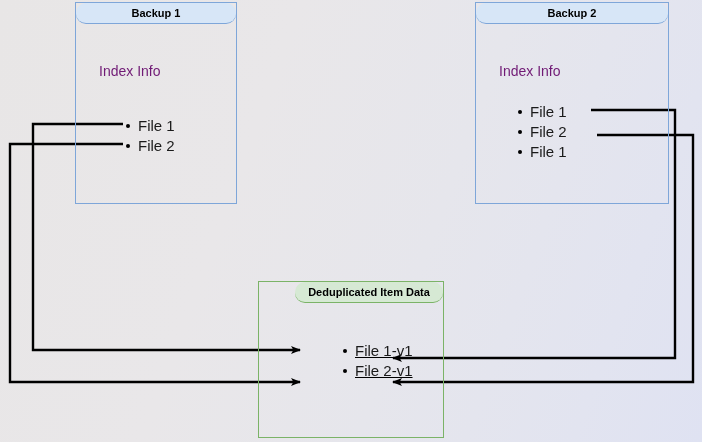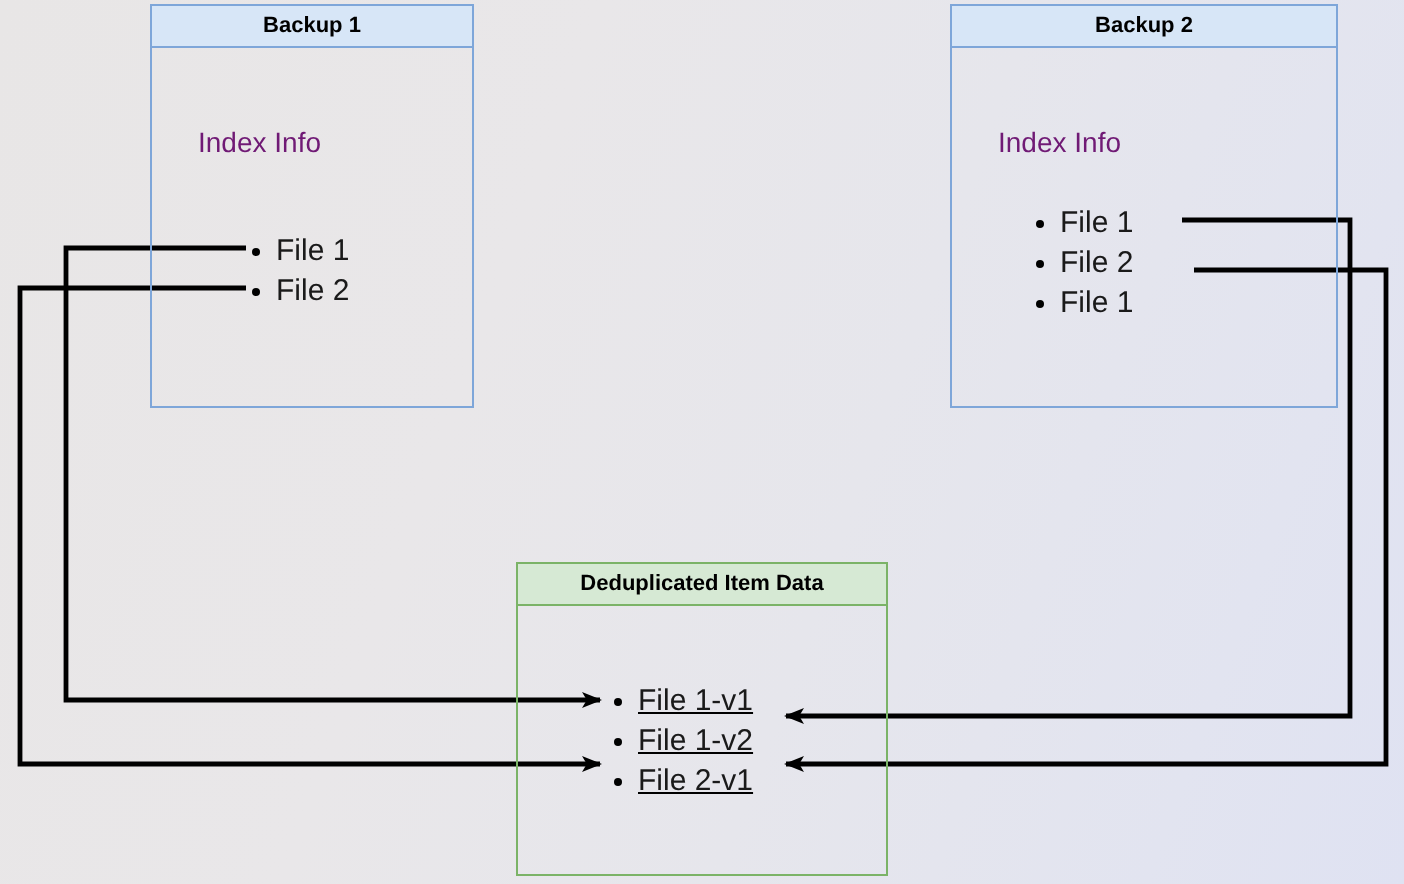--- a/index.html
+++ b/index.html
@@ -35,36 +35,38 @@
   .node .hdr {
     box-sizing: border-box;
     height: 21px;
     line-height: 20px;
     text-align: center;
     font-size: 11px;
     font-weight: bold;
     color: #000000;
     border-bottom-width: 1px;
     border-bottom-style: solid;
+    border-radius: 10px;
   }
   .node .body {
     position: relative;
     height: calc(100% - 21px);
   }
   .node-blue {
     border-color: #7ea6d9;
     background: transparent;
   }
   .node-blue .hdr {
     background: #d7e6f7;
     border-bottom-color: #7ea6d9;
   }
   .node-green {
     border-color: #7bb367;
     background: transparent;
+    padding-left: 36px;
   }
   .node-green .hdr {
     background: #d6e9d4;
     border-bottom-color: #7bb367;
   }
   .index-label {
     position: absolute;
     font-size: 14px;
     color: #701a75;
     white-space: nowrap;
@@ -140,19 +142,18 @@
         <li>File 1</li>
       </ul>
     </div>
   </div>
 
   <div class="node node-green" style="left:258px; top:281px; width:186px; height:157px;">
     <div class="hdr">Deduplicated Item Data</div>
     <div class="body">
       <ul class="filelist" style="left:46px; top:38px;text-decoration:underline;">
         <li>File 1-v1</li>
-        <li>File 1-v2</li>
         <li>File 2-v1</li>
       </ul>
     </div>
   </div>
 
 </div>
 
 </body></html>

